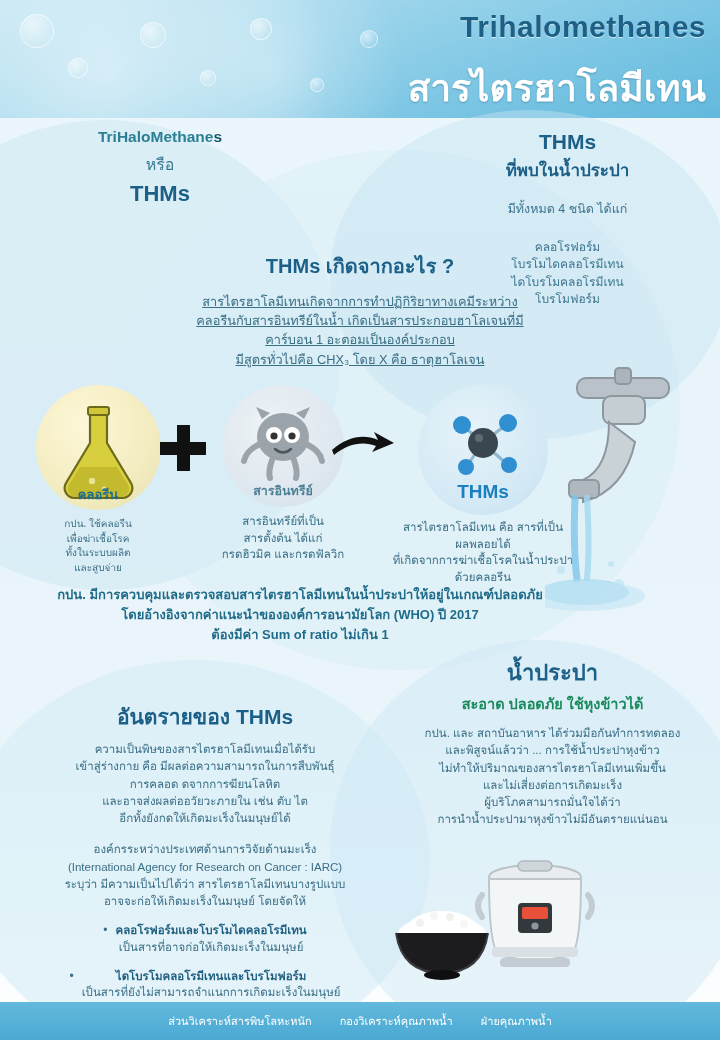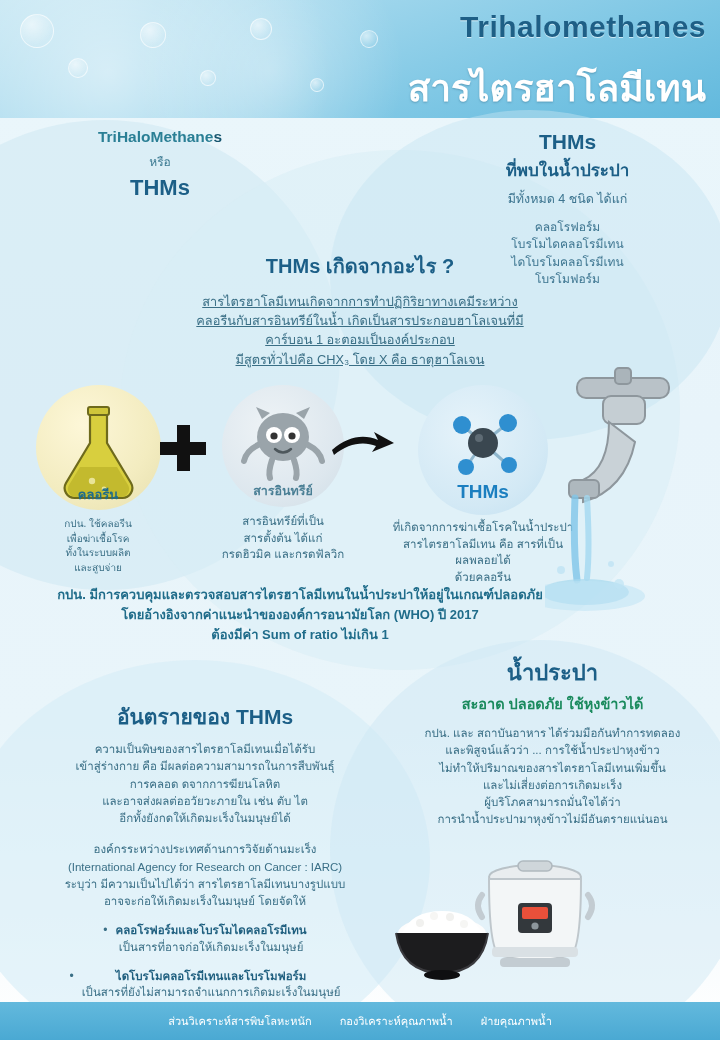--- a/index.html
+++ b/index.html
@@ -77,28 +77,28 @@
   .c3 { left: 330px; top: 110px; width: 400px; height: 330px; background: rgba(198,228,242,0.45); }
   .c4 { left: -40px; top: 660px; width: 470px; height: 400px; background: rgba(214,236,246,0.6); }
   .c5 { left: 330px; top: 640px; width: 420px; height: 420px; background: rgba(203,231,243,0.45); }
 
   
   .blk { position: absolute; }
 
   #logo-block { left: 30px; top: 128px; width: 260px; text-align: center; }
   #logo-line1 { font-size: 15.5px; font-weight: bold; color: #2a7f95; }
   #logo-line1 .dark { color: #17566f; }
-  #logo-or { font-size: 12px; color: #3c7a92; margin-top: 6px; }
+  #logo-or { font-size: 16px; color: #3c7a92; margin-top: 6px; }
   #logo-thms { font-size: 22px; font-weight: bold; color: #1c5f87; margin-top: 4px; }
 
   #found-block { left: 430px; top: 130px; width: 275px; text-align: center; }
   #found-t1 { font-size: 21px; font-weight: bold; color: #1c5f87; }
   #found-t2 { font-size: 17px; font-weight: bold; color: #1c5f87; margin-top: 2px; }
-  #found-t3 { font-size: 12.5px; color: #3d7590; margin-top: 6px; }
-  #found-list { font-size: 12px; color: #3d7590; margin-top: 10px; line-height: 1.45; }
+  #found-t3 { font-size: 12.5px; color: #3d7590; margin-top: 16px; }
+  #found-list { font-size: 12px; color: #3d7590; margin-top: 20px; line-height: 1.45; }
 
   #origin-block { left: 90px; top: 250px; width: 540px; text-align: center; }
   #origin-title { font-size: 20px; font-weight: bold; color: #1c5f87; }
   #origin-body { font-size: 12.8px; color: #3a6f86; margin-top: 10px; line-height: 1.5; text-decoration: underline; }
 
   
   .node { position: absolute; text-align: center; }
   .node-circle {
     border-radius: 50%;
     position: relative;
@@ -291,22 +291,22 @@
         <circle cx="65" cy="58" r="15" fill="#3a4750"></circle>
         <circle cx="44" cy="40" r="9" fill="#2f8fd0"></circle>
         <circle cx="90" cy="38" r="9" fill="#2f8fd0"></circle>
         <circle cx="48" cy="82" r="8" fill="#2f8fd0"></circle>
         <circle cx="91" cy="80" r="8" fill="#2f8fd0"></circle>
         <circle cx="61" cy="53" r="4" fill="#6d7a83" opacity="0.7"></circle>
       </svg>
     </div>
     <div id="thms-label">THMs</div>
     <div id="thms-text">
+      <div>สารไตรฮาโลมีเทน คือ สารที่เป็นผลพลอยได้</div>
       <div>ที่เกิดจากการฆ่าเชื้อโรคในน้ำประปา</div>
-      <div>สารไตรฮาโลมีเทน คือ สารที่เป็นผลพลอยได้</div>
       <div>ด้วยคลอรีน</div>
     </div>
   </div>
 
   <div id="faucet">
     <svg width="165" height="290" viewBox="0 0 165 290">
       <rect x="32" y="18" width="92" height="20" rx="9" fill="#b9c2c8" stroke="#8e979d" stroke-width="2"></rect>
       <rect x="70" y="8" width="16" height="16" rx="4" fill="#aab4ba" stroke="#8e979d" stroke-width="2"></rect>
       <rect x="58" y="36" width="42" height="28" rx="8" fill="#c5ced3" stroke="#8e979d" stroke-width="2"></rect>
       <path d="M64 62 q0 46 -26 58 l0 22 q42 -12 52 -60 z" fill="#c9d2d7" stroke="#8e979d" stroke-width="2"></path>

